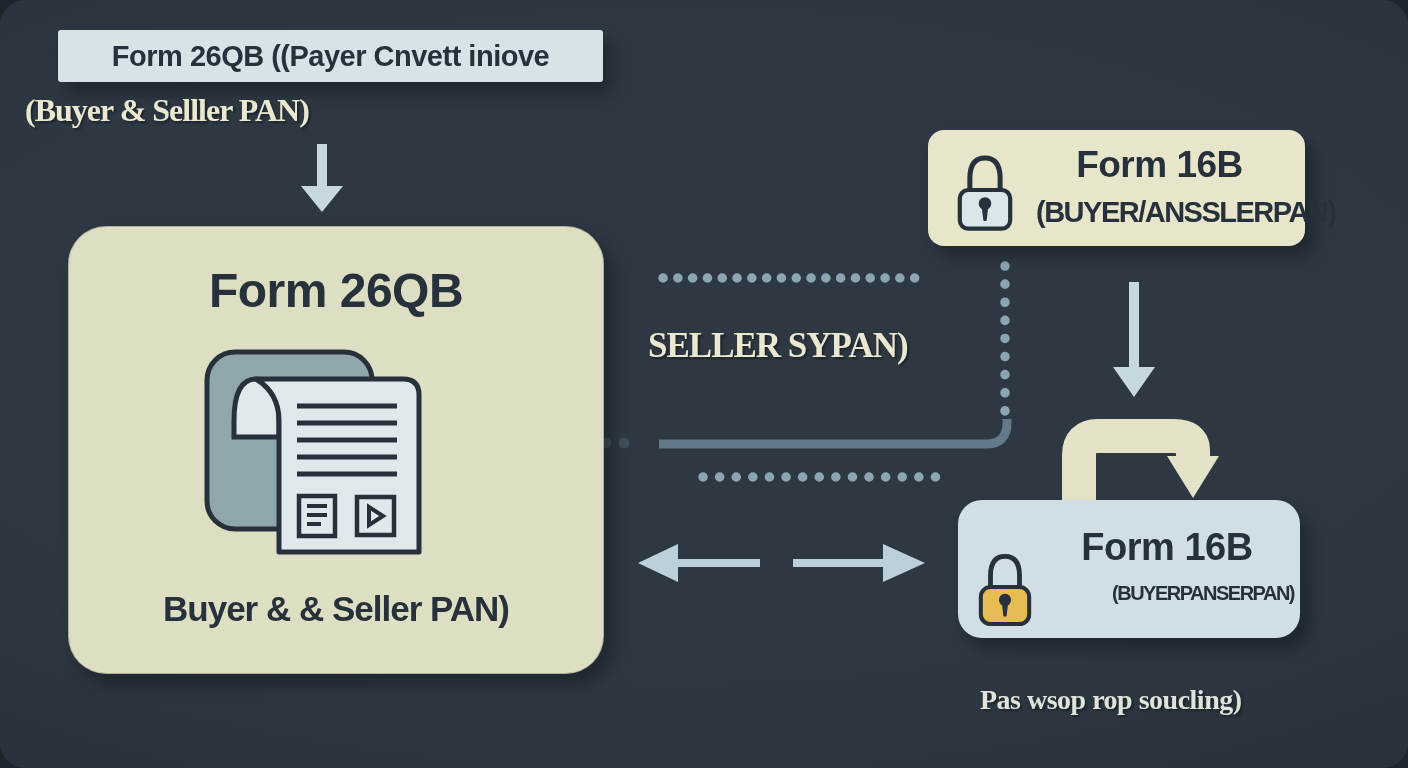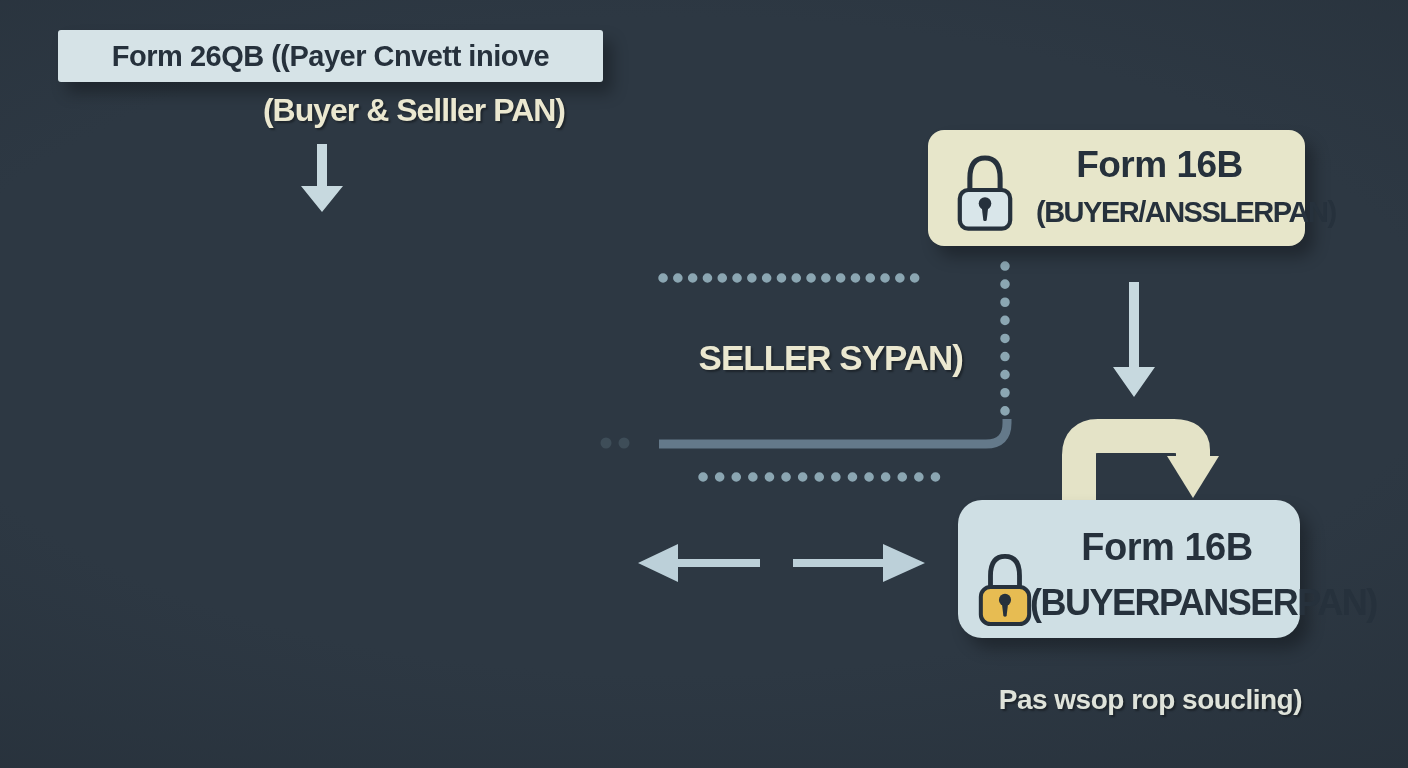--- a/index.html
+++ b/index.html
@@ -1,55 +1,55 @@
 <!DOCTYPE html>
 <html><head>
 <meta charset="utf-8">
 <style>
   html,body{margin:0;padding:0;background:#1d252d;}
   .stage{
     position:relative;width:1408px;height:768px;overflow:hidden;
     background:radial-gradient(ellipse 120% 95% at 48% 45%, #2d3843 45%, #27313b 78%, #222b34 100%);
-    font-family:"Liberation Sans","DejaVu Sans",sans-serif;font-weight:700;
+    font-family:"Liberation Sans","DejaVu Sans",sans-serif;font-weight:700;border-radius:25px;
   }
   .abs{position:absolute;}
   .overlay{position:absolute;left:0;top:0;z-index:1;pointer-events:none;}
   .panel{position:absolute;z-index:2;box-shadow:9px 11px 16px rgba(0,0,0,.30);}
   .darktxt{color:#26313c;}
   .creamtxt{color:#ebe8d0;}
-  .center{text-align:right;}
+  .center{text-align:left;font-family:Liberation Serif, serif;}
 
   
   .tl-label{left:58px;top:30px;width:545px;height:52px;background:#d6e3e7;border-radius:3px;
             display:flex;align-items:center;justify-content:center;font-size:29px;letter-spacing:-.5px;}
   .tl-sub{left:25px;top:92px;width:540px;font-size:32px;letter-spacing:-1px;z-index:2;
           text-shadow:2px 2px 2px rgba(0,0,0,.35);}
 
   
   .bigbox{left:68px;top:226px;width:534px;height:446px;background:#dedfc2;border-radius:38px;
           border:1px solid rgba(35,45,55,.25);}
   .bigbox-title{position:absolute;top:36px;left:0;width:100%;text-align:center;font-size:48px;letter-spacing:-.5px;}
   .bigbox-caption{position:absolute;bottom:44px;left:0;width:100%;text-align:center;font-size:35px;letter-spacing:-1px;}
   .docicon{position:absolute;left:127px;top:122px;}
 
   
   .traces{left:648px;top:314px;width:315px;z-index:2;text-shadow:2px 2px 2px rgba(0,0,0,.35);}
   .traces-l1{font-size:40px;letter-spacing:-1px;}
-  .traces-l2{font-size:35px;letter-spacing:-1px;margin-top:24px;}
+  .traces-l2{font-size:35px;letter-spacing:-1px;margin-top:12px;}
 
   
   .box16b-top{left:928px;top:130px;width:377px;height:116px;background:#e7e6ca;border-radius:16px;}
   .box16b-top .lock{position:absolute;left:22px;top:18px;}
   .box16b-top .ttl{position:absolute;left:100px;right:14px;top:14px;text-align:center;font-size:37px;letter-spacing:-.5px;}
   .box16b-top .sub{position:absolute;left:96px;right:8px;top:66px;text-align:center;font-size:29px;letter-spacing:-1.5px;margin-left:12px;}
 
   .box16b-bot{left:958px;top:500px;width:342px;height:138px;background:#cfdfe4;border-radius:24px;}
   .box16b-bot .lock{position:absolute;left:18px;top:46px;}
   .box16b-bot .ttl{position:absolute;left:90px;right:14px;top:26px;text-align:center;font-size:38px;letter-spacing:-.5px;}
-  .box16b-bot .sub{position:absolute;left:72px;right:6px;top:82px;text-align:left;font-size:36px;letter-spacing:-1.5px;}
+  .box16b-bot .sub{position:absolute;left:72px;right:6px;top:82px;text-align:right;font-size:20px;letter-spacing:-1.5px;}
 
   
   .cap-mid{left:620px;top:642px;width:320px;font-size:29px;letter-spacing:-.5px;z-index:2;color:#e8e6cc;
            text-shadow:2px 2px 2px rgba(0,0,0,.35);}
   .cap-br{left:980px;top:684px;width:322px;font-size:28px;letter-spacing:-.5px;z-index:2;color:#dfe3da;
           text-shadow:2px 2px 2px rgba(0,0,0,.35);}
 </style>
 </head>
 <body>
 
@@ -78,20 +78,34 @@
 
     <polygon points="638,563 678,544 678,559 760,559 760,567 678,567 678,582" fill="#bcd0d9"></polygon>
     <polygon points="793,559 883,559 883,544 925,563 883,582 883,567 793,567" fill="#bcd0d9"></polygon>
   </svg>
 
   <div class="panel tl-label darktxt">
     <span>Form 26QB ((Payer Cnvett iniove</span>
   </div>
   <div class="abs tl-sub creamtxt center">(Buyer &amp; Selller PAN)</div>
 
+  <div class="panel bigbox">
+    <div class="bigbox-title darktxt">Form 26QB</div>
+    <svg class="docicon" width="230" height="212" viewBox="0 0 230 212">
+      <rect x="11" y="3" width="165" height="177" rx="28" fill="#8fa6aa" stroke="#26313c" stroke-width="5"></rect>
+      <path d="M38 88 V72 Q38 30 60 30 Q83 30 83 72 V88 Z" fill="#dfe9ec" stroke="#26313c" stroke-width="5"></path>
+      <path d="M60 30 H207 Q223 30 223 46 V203 H83 V72 Q83 44 60 30 Z" fill="#dfe9ec" stroke="#26313c" stroke-width="5" stroke-linejoin="round"></path>
+      <path d="M101 57 H201 M101 74 H201 M101 91 H201 M101 108 H201 M101 125 H201" stroke="#26313c" stroke-width="5"></path>
+      <rect x="103" y="147" width="36" height="40" fill="none" stroke="#26313c" stroke-width="4.5"></rect>
+      <path d="M111 157 H131 M111 166 H131 M111 175 H125" stroke="#26313c" stroke-width="4"></path>
+      <rect x="161" y="148" width="37" height="38" fill="none" stroke="#26313c" stroke-width="4.5"></rect>
+      <path d="M173 158 L187 167 L173 176 Z" fill="none" stroke="#26313c" stroke-width="4"></path>
+    </svg>
+    <div class="bigbox-caption darktxt">Buyer &amp; &amp; Seller PAN)</div>
+  </div>
 
   <div class="abs traces creamtxt center">
     <div class="traces-l2">SELLER SYPAN)</div>
   </div>
 
   <div class="panel box16b-top">
     <svg class="lock" width="70" height="84" viewBox="0 0 72 100">
       <path d="M18 56 V36 Q18 12 36 12 Q54 12 54 36 V56" fill="none" stroke="#26313c" stroke-width="6"></path>
       <rect x="6" y="50" width="60" height="46" rx="10" fill="#d9e6ea" stroke="#26313c" stroke-width="5"></rect>
       <circle cx="36" cy="66" r="7.5" fill="#26313c"></circle>

